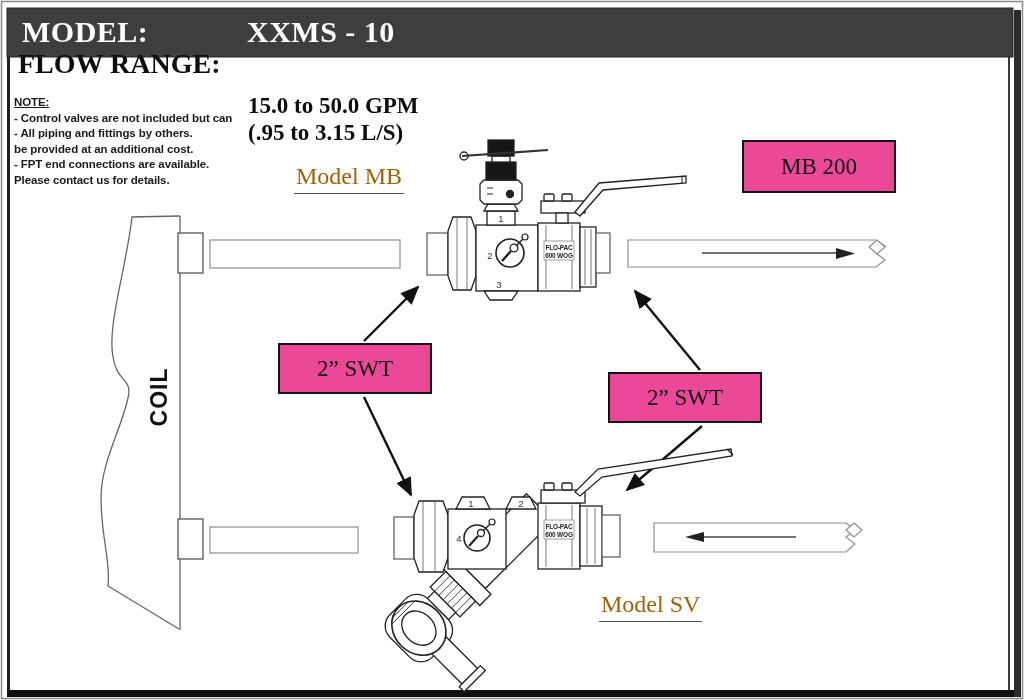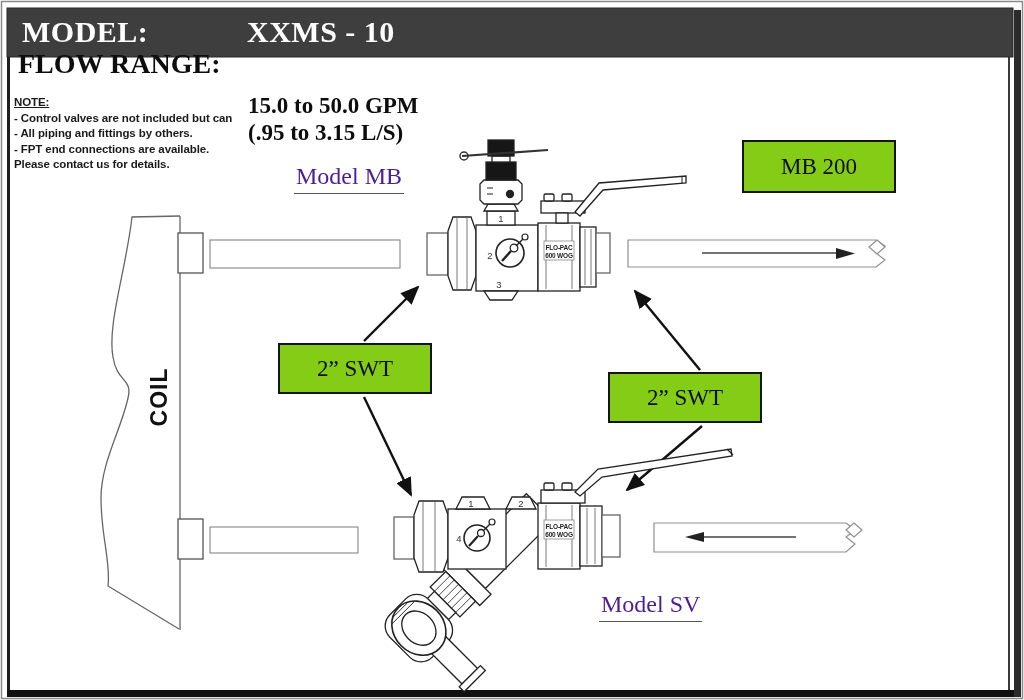--- a/index.html
+++ b/index.html
@@ -6,24 +6,24 @@
   #page{position:relative;width:1024px;height:700px;background:#fff;overflow:hidden;
         font-family:"Liberation Serif",serif;color:#111;}
   .abs{position:absolute;}
   .hdr-text{font-weight:bold;font-size:30px;color:#fdfdfd;letter-spacing:.5px;
             font-family:"Liberation Serif",serif;}
   .flow-label{font-weight:bold;font-size:28px;color:#0d0d0d;}
   .flow-vals{font-weight:bold;font-size:23px;line-height:27px;color:#0d0d0d;}
   .note{font-family:"Liberation Sans",sans-serif;font-weight:700;font-size:11.5px;
         line-height:15.6px;color:#1a1a1a;letter-spacing:-.1px;white-space:nowrap;}
   .note .title{text-decoration:underline;}
-  .model-label{font-size:24px;color:#4c1d95;border-bottom:1.5px solid #555;
+  .model-label{font-size:24px;color:#a16207;border-bottom:1.5px solid #555;
                padding:0 2px 3px 2px;display:inline-block;}
   .tag-box{border:2.5px solid #141414;display:flex;align-items:center;justify-content:center;
-           font-size:23px;color:#0d0d0d;background:#84cc16;}
+           font-size:23px;color:#0d0d0d;background:#ec4899;}
   svg text{font-family:"Liberation Sans",sans-serif;}
   svg .portnum{font-size:9.5px;fill:#333;}
   svg .brand{font-size:6.5px;font-weight:bold;fill:#222;letter-spacing:-.2px;}
   svg .coiltxt{font-size:23px;font-weight:bold;fill:#111;letter-spacing:1px;}
 </style>
 </head>
 <body>
 
 <div id="page">
 
@@ -201,20 +201,21 @@
   <div class="abs flow-label" style="left:18px;top:48px;">FLOW RANGE:</div>
   <div class="abs flow-vals" style="left:248px;top:68px;margin-top:24px;">
     <div>15.0 to 50.0 GPM</div>
     <div>(.95 to 3.15 L/S)</div>
   </div>
 
   <div class="abs note" style="left:14px;top:95px;">
     <div class="title">NOTE:</div>
     <div>- Control valves are not included but can</div>
     <div>- All piping and fittings by others.</div>
+    <div>be provided at an additional cost.</div>
     <div>- FPT end connections are available.</div>
     <div>Please contact us for details.</div>
   </div>
 
   <div class="abs" style="left:294px;top:163px;">
     <span class="model-label">Model MB</span>
   </div>
 
   <div class="abs tag-box" style="left:742px;top:140px;width:150px;height:49px;">
     <span>MB 200</span>

